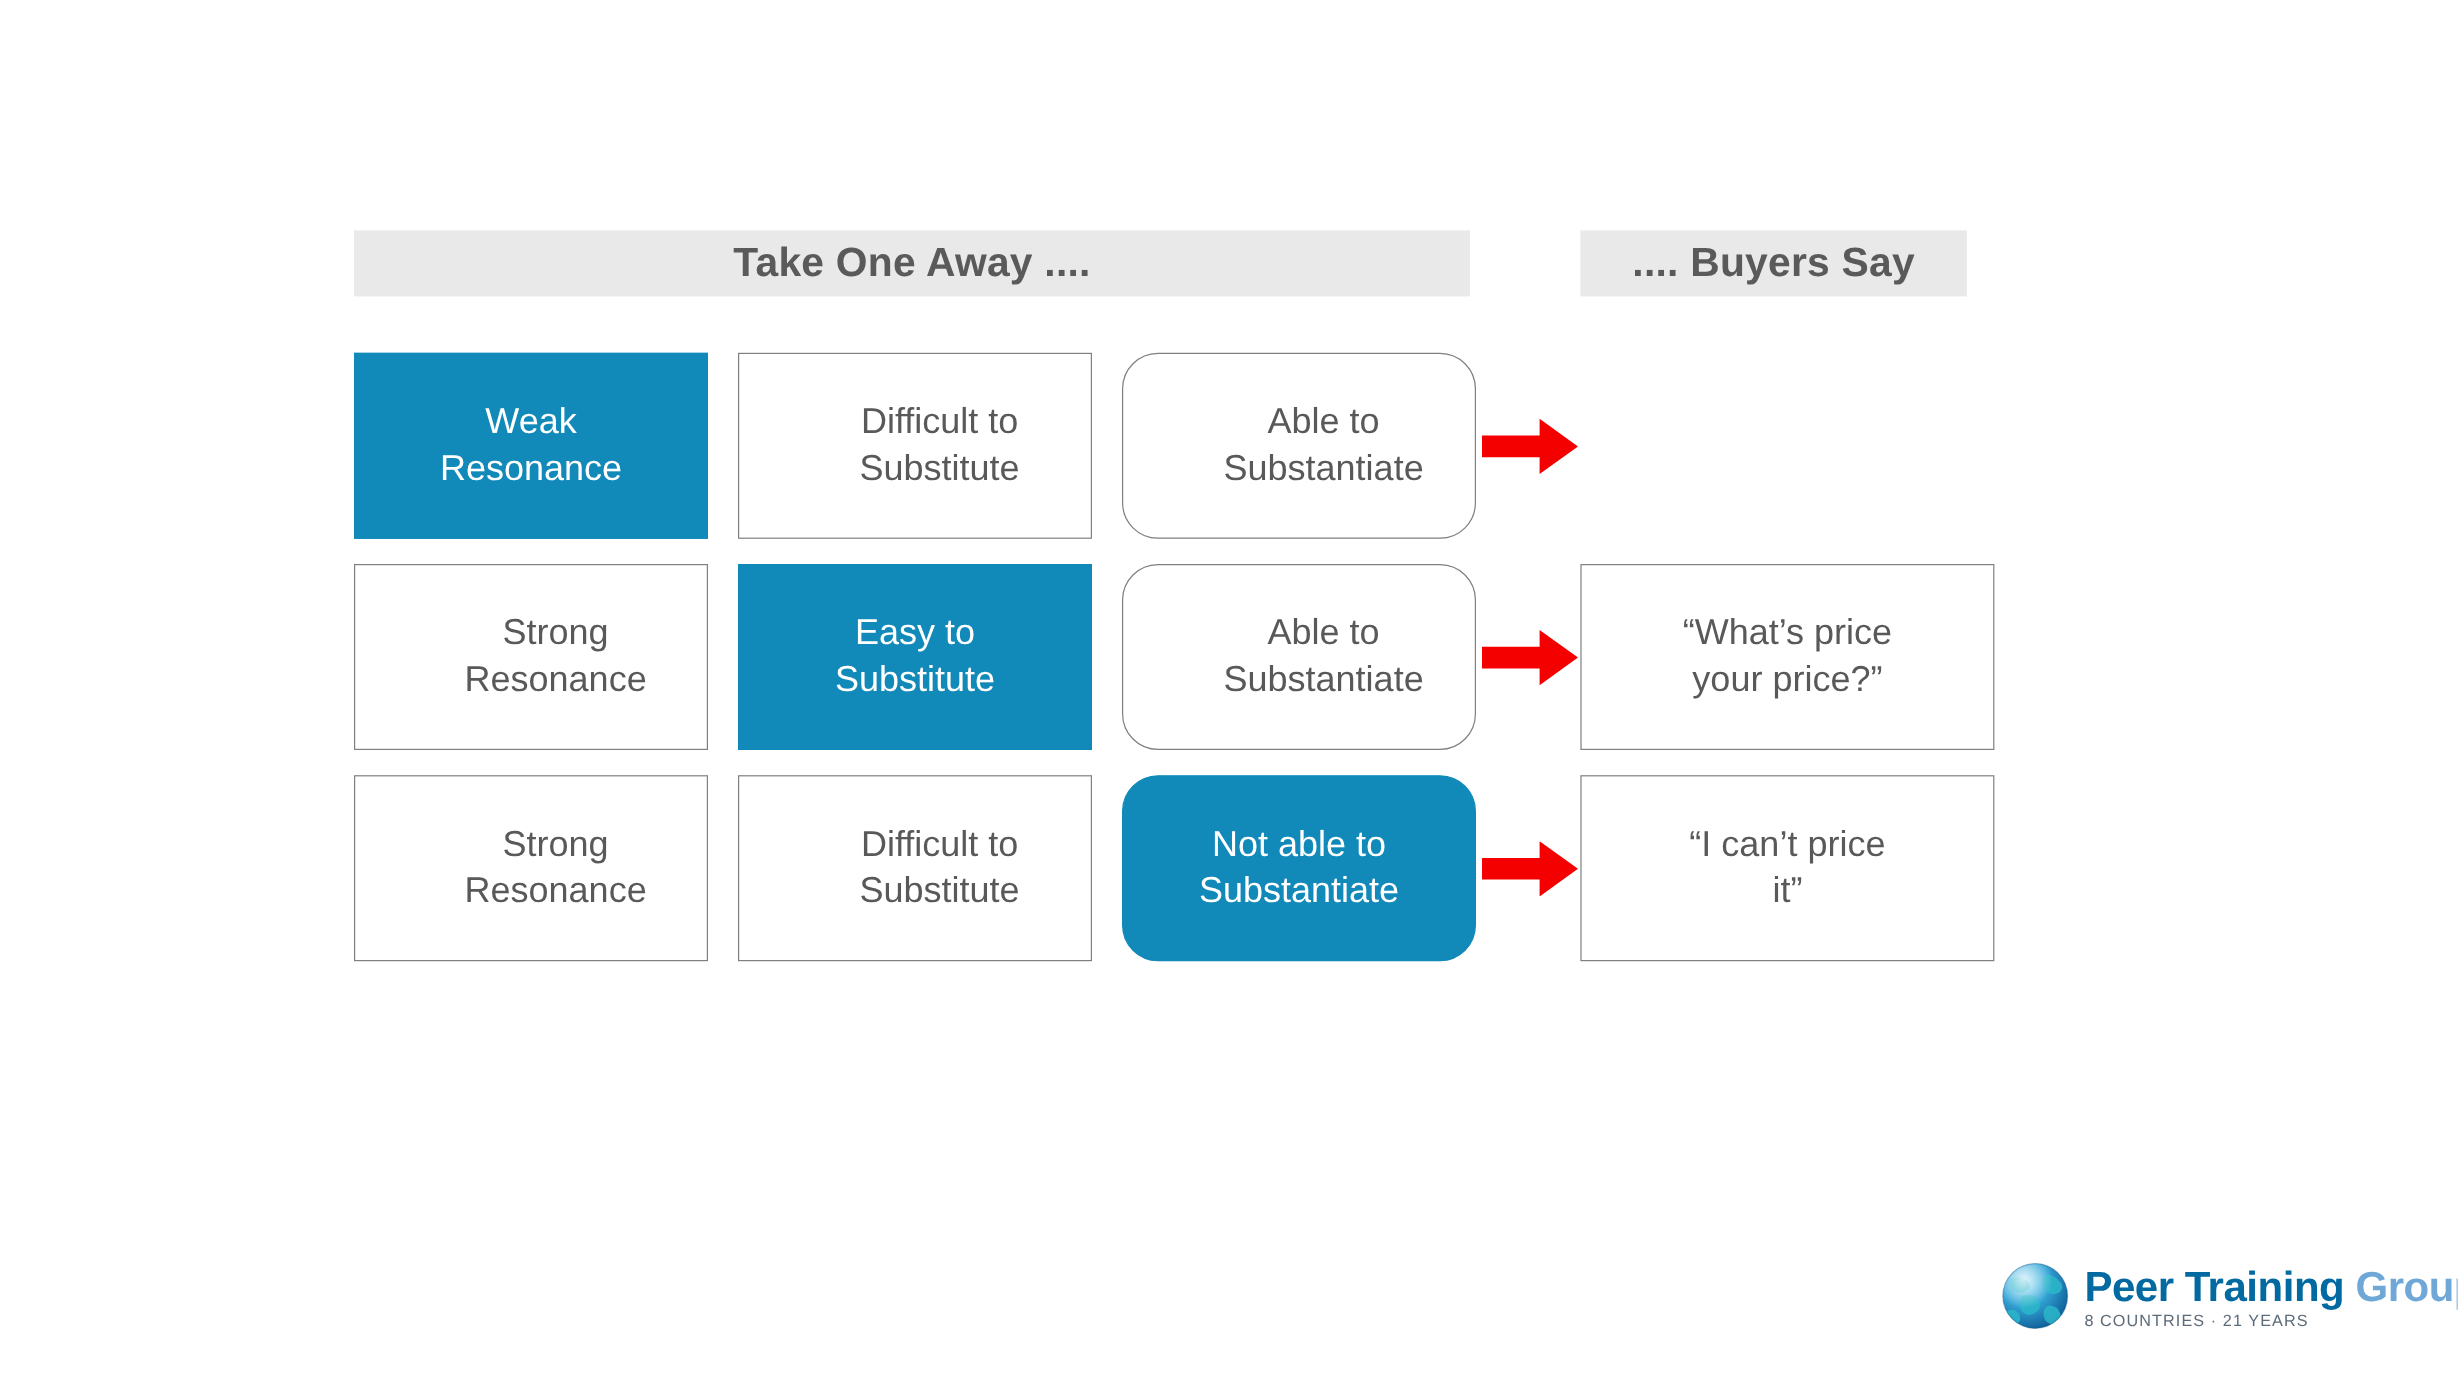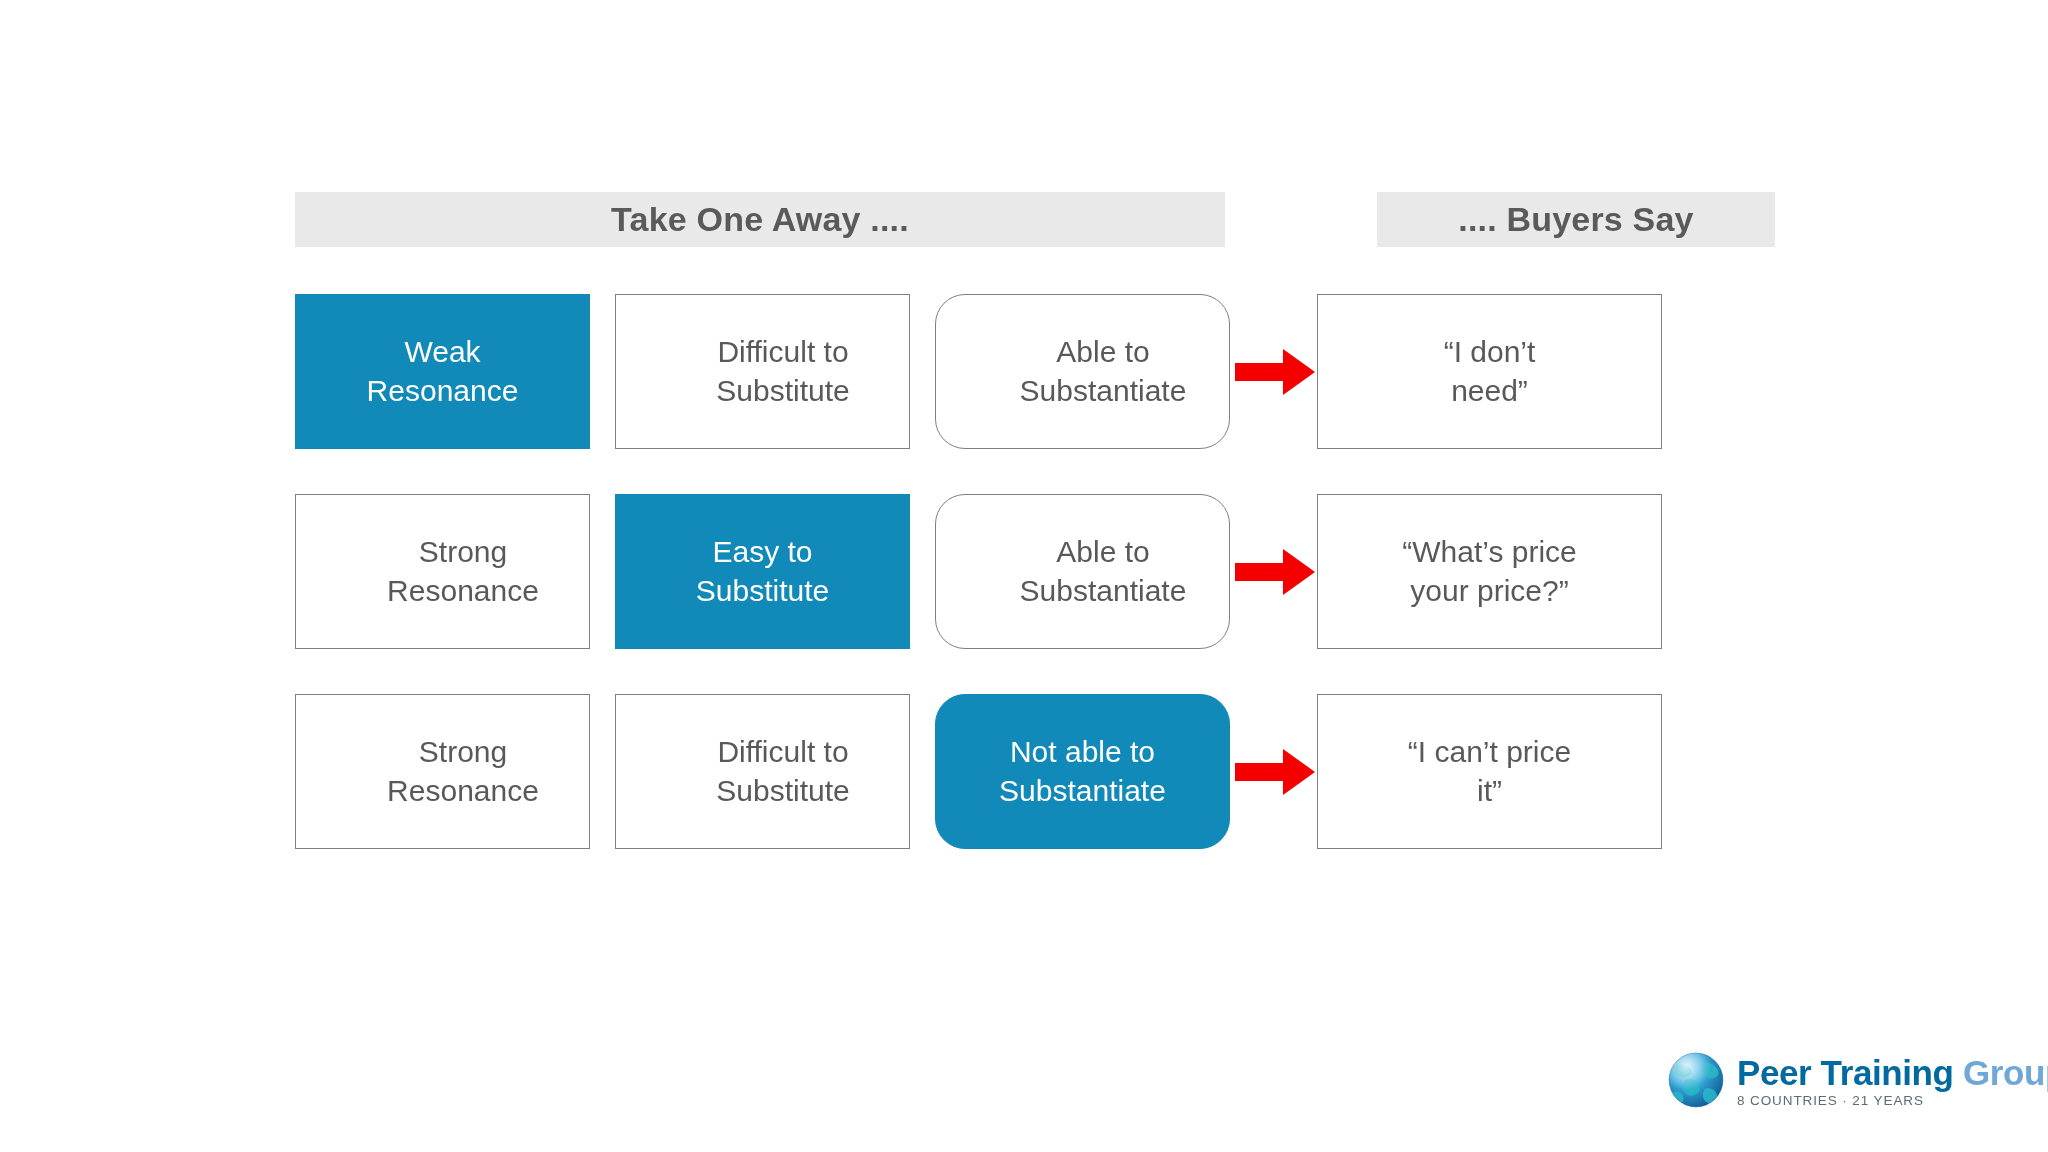--- a/index.html
+++ b/index.html
@@ -34,40 +34,40 @@
   .header-band {
     position: absolute;
     top: 0;
     height: 55px;
     background: #E9E9E9;
     display: flex;
     align-items: center;
     justify-content: center;
   }
   .header-band.left  { left: 0px;   width: 930px; }
-  .header-band.right { left: 1082px; width: 398px; }
+  .header-band.right { left: 1022px; width: 322px; }
   .header-band span {
     font-size: 34px;
     color: #5A5A5A;
     font-weight: 700;
     letter-spacing: 0.2px;
     white-space: nowrap;
   }
 
   
   .matrix {
     position: absolute;
     left: 295px;
     top: 294px;
     width: 1365px;
   }
   .matrix-row {
     position: relative;
     height: 155px;
-    margin-bottom: 45px;
+    margin-bottom: 21px;
   }
   .matrix-row:last-child { margin-bottom: 0; }
 
   .cell {
     position: absolute;
     top: 0;
     height: 155px;
     box-sizing: border-box;
     display: flex;
     align-items: center;
@@ -171,23 +171,20 @@
       <div class="cell plain col-1">
         <span class="cell-text"><span>Difficult to</span><br><span>Substitute</span></span>
       </div>
       <div class="cell plain col-2">
         <span class="cell-text"><span>Able to</span><br><span>Substantiate</span></span>
       </div>
       <div class="arrow">
         <svg viewBox="0 0 80 46" xmlns="http://www.w3.org/2000/svg" aria-hidden="true">
           <polygon points="0,14 48,14 48,0 80,23 48,46 48,32 0,32" fill="#F40000"></polygon>
         </svg>
-      </div>
-      <div class="cell quote col-3">
-        <span class="cell-text"><span>“I don’t</span><br><span>need”</span></span>
       </div>
     </div>
 
     <div class="matrix-row">
       <div class="cell plain col-0">
         <span class="cell-text"><span>Strong</span><br><span>Resonance</span></span>
       </div>
       <div class="cell highlight col-1">
         <span class="cell-text"><span>Easy to</span><br><span>Substitute</span></span>
       </div>

